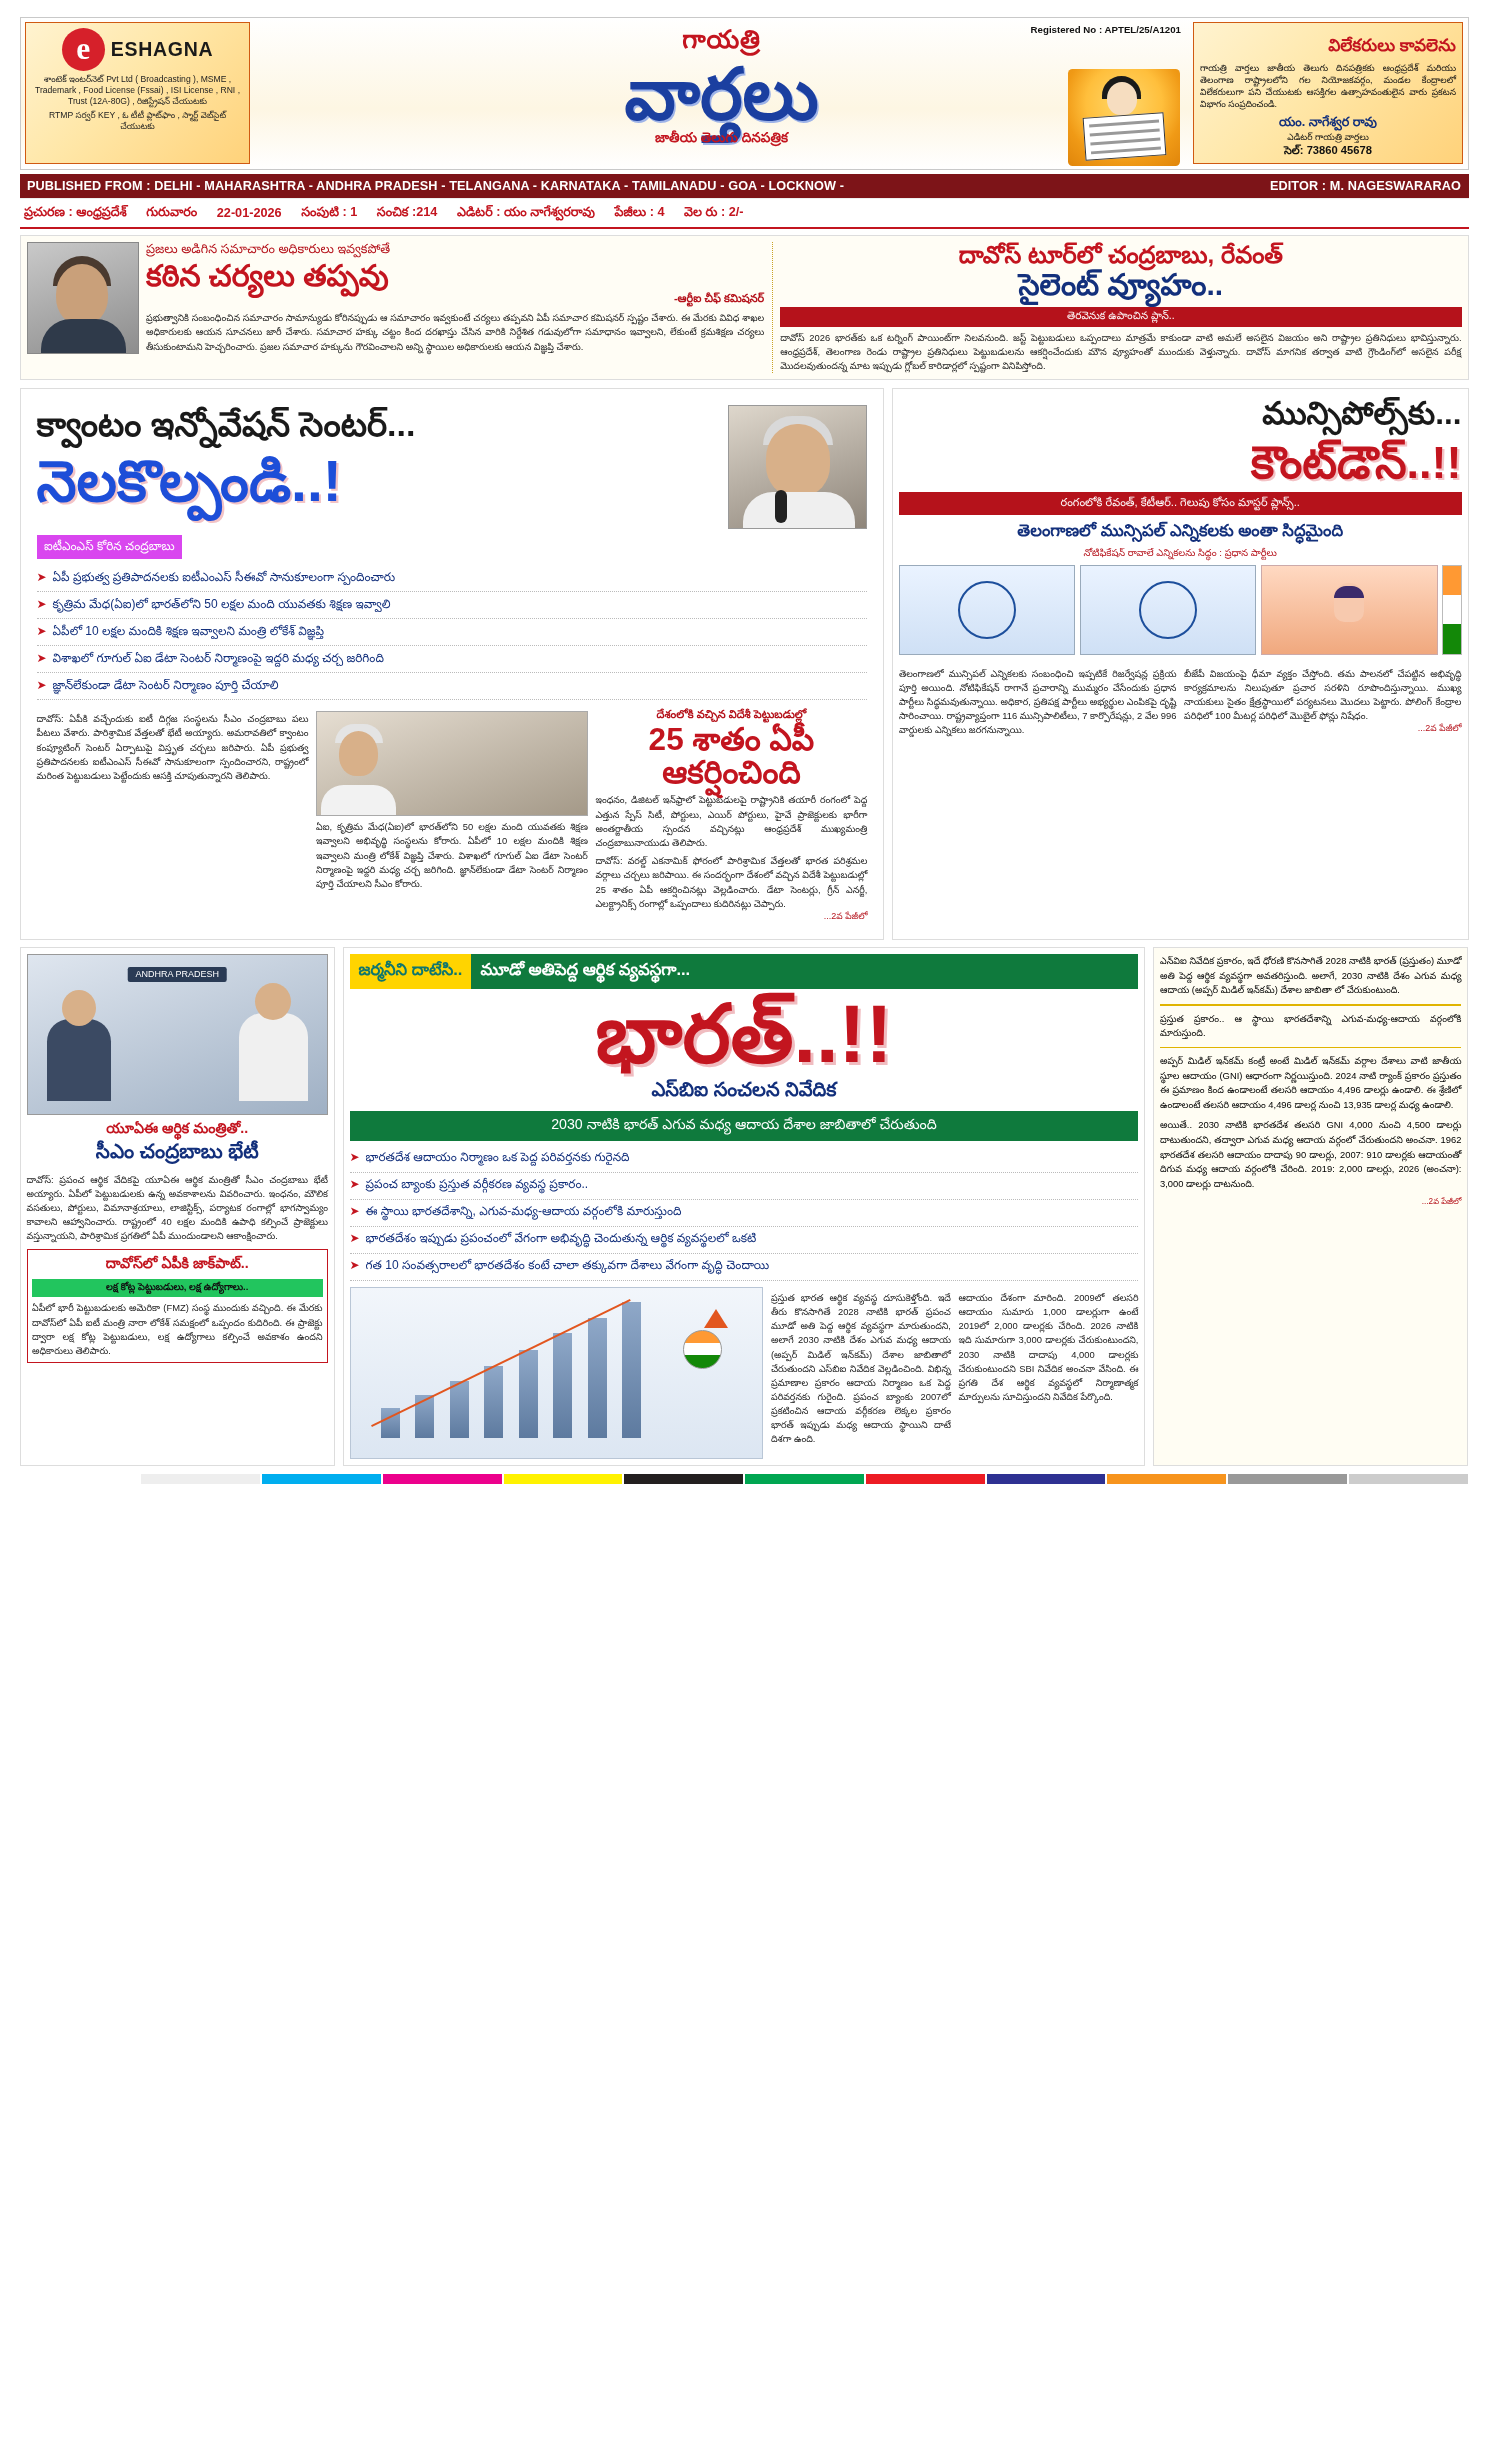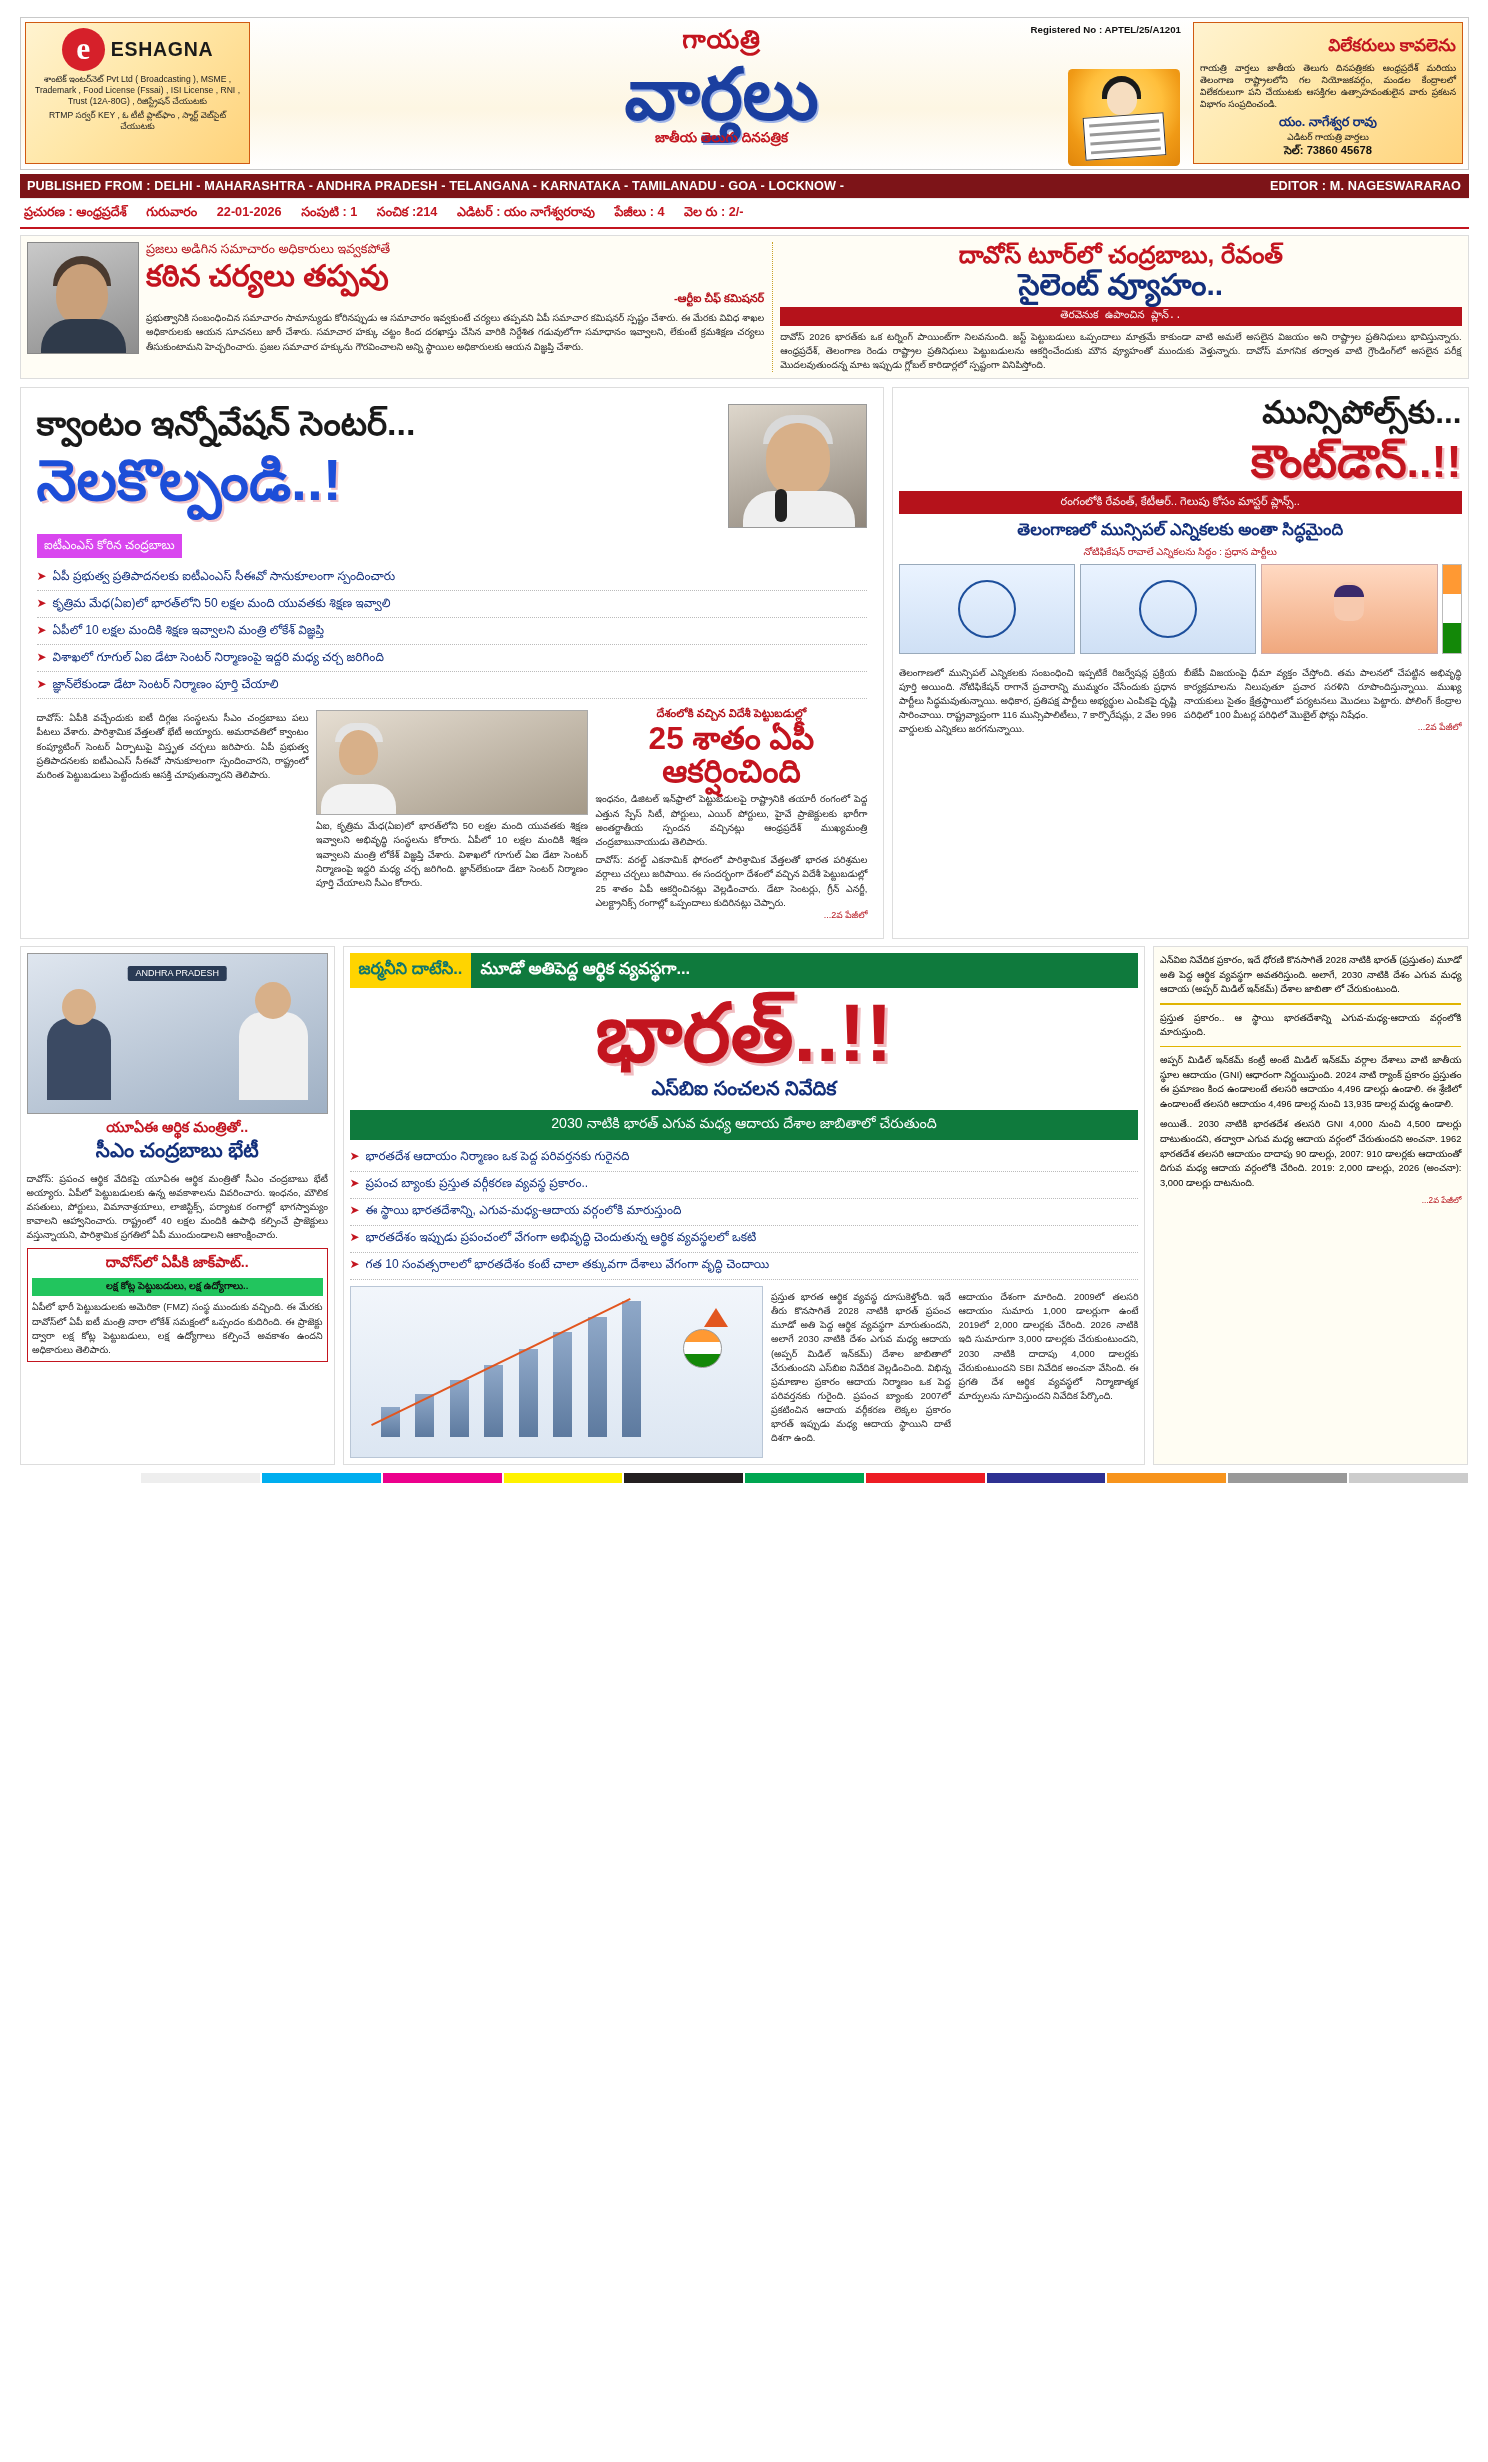--- a/index.html
+++ b/index.html
@@ -82,37 +82,38 @@
   .band-pub {
     margin-top: 4.5px;
     background:#7d1418; color:#fff; font-size:12.7px; font-weight:bold;
     padding:5.2px 7.5px; display:flex; justify-content:space-between;
     letter-spacing:0.1px;
   }
   .band-meta {
     background:#fff; color:#c3151f; font-size:12.7px; font-weight:bold;
     padding:5.2px 4.5px; display:flex; gap:19.5px; border-bottom:2.2px solid #c3151f;
     border-top:0.7px solid #eee;
+    align-items:center;
   }
 
   
   .top-strip { display:flex; gap:7.5px; margin-top:6px; border:0.7px solid #ddd; background:#fffdf5; padding:6px; }
   .ts-left { width: 52%; display:flex; gap:7.5px; border-right:1.5px dotted #c9a227; padding-right:7.5px;}
   .ts-photo { width: 112px; height: 112px; background:linear-gradient(160deg,#c9c9c9,#8d8d8d); border:0.7px solid #888; position:relative; overflow:hidden;}
   .ts-photo .face { position:absolute; left:28.5px; top:21px; width:52px; height:61px; background:#c9a07a; border-radius:50% 50% 45% 45%;}
   .ts-photo .hair { position:absolute; left:25.5px; top:13.5px; width:58px; height:30px; background:#4a3a2f; border-radius:30px 30px 0 0;}
   .ts-photo .body { position:absolute; left:13.5px; bottom:0; width:85px; height:34px; background:#2f3a4a; border-radius:30px 30px 0 0;}
   .ts-txt { flex:1; }
   .kicker { font-size:12.7px; color:#b5121b; }
   .hl-red { font-size:30px; color:#c3151f; font-weight:bold; line-height:1.1; }
   .hl-blue { font-size:30px; color:#13307c; font-weight:bold; line-height:1.1;}
   .sub-red { font-size:11.2px; color:#b5121b; font-weight:bold;}
   .body-text { font-size:9.4px; line-height:1.5; text-align:justify; color:#1a1a1a; margin-top:4.5px;}
   .ts-right { flex:1; }
-  .ribbon { background:#b5121b; color:#fff; font-size:10.5px; text-align:center; padding:2.2px 4.5px; margin:6px 0 4.5px 0;font-family:Liberation Mono, monospace;}
+  .ribbon { background:#b5121b; color:#fff; font-size:10.5px; text-align:center; padding:2.2px 4.5px; margin:6px 0 4.5px 0;}
 
   
   .main3 { display:flex; gap:7.5px; margin-top:7.5px; }
   .col-a { width: 60%; border:0.7px solid #ddd; padding:16px; }
   .col-b { width: 40%; border:0.7px solid #ddd; padding:6px; }
   .bigline1 { font-size:34px; font-weight:bold; color:#1a1a1a; }
   .bigline2 {
     font-size: 57px; font-weight:bold; color:#1d4ed8; line-height:1.02;
     text-shadow: 2.2px 2.2px 0 #f3c3c6;
   }

